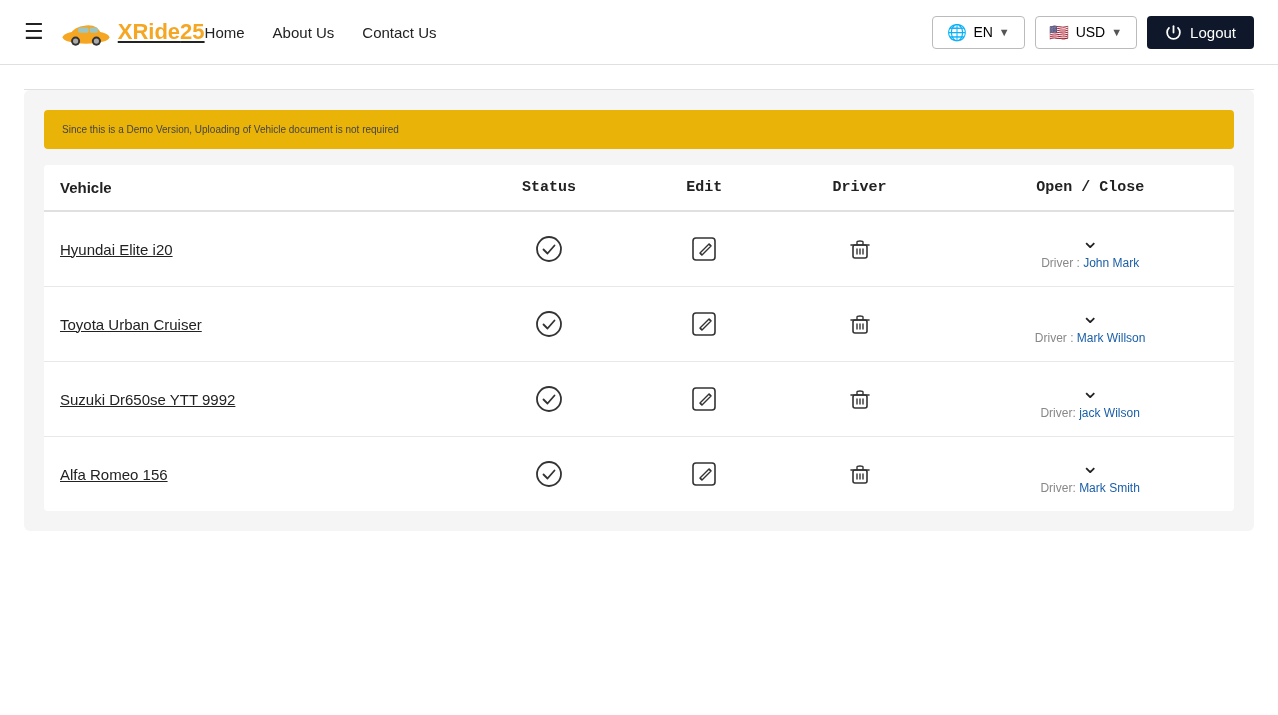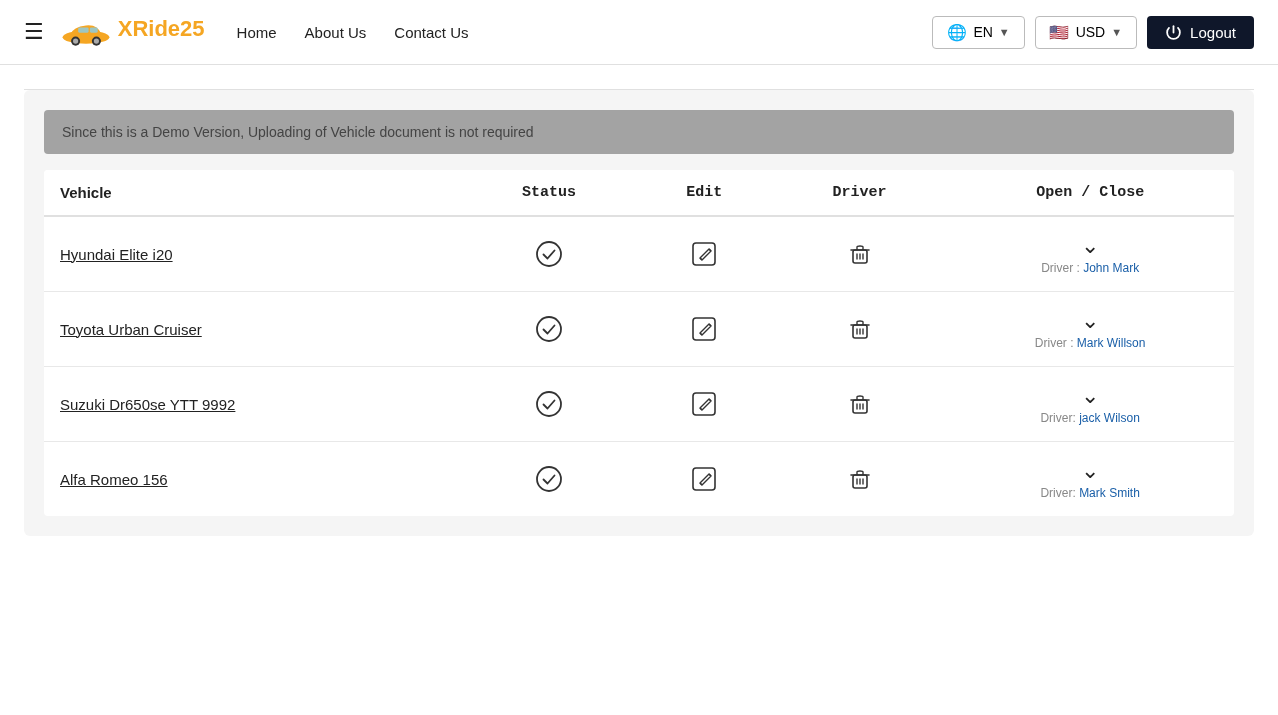--- a/index.html
+++ b/index.html
@@ -15,21 +15,22 @@
       background: #fff;
     }
     .hamburger {
       font-size: 22px;
       cursor: pointer;
       margin-right: 16px;
       color: #222;
     }
     .logo-area {
       display: flex;
-      margin-right: 32px;
+      align-items: center;
+      text-decoration: underline;
     }
     .logo-car {
       width: 52px;
       height: 32px;
       margin-right: 6px;
     }
     .logo-text {
       font-size: 22px;
       font-weight: bold;
       color: #222;
@@ -117,24 +118,24 @@
     }
 
     
     .table-wrapper {
       background: #f5f5f5;
       border-radius: 6px;
       padding: 20px;
       margin-bottom: 16px;
     }
     .demo-notice {
-      background: #a3a3a3;
+      background: #eab308;
       border-radius: 4px;
       padding: 14px 18px;
-      font-size: 14px;
+      font-size: 10px;
       color: #444;
       margin-bottom: 16px;
     }
 
     
     .vehicle-table {
       width: 100%;
       border-collapse: collapse;
       background: #fff;
       border-radius: 4px;

